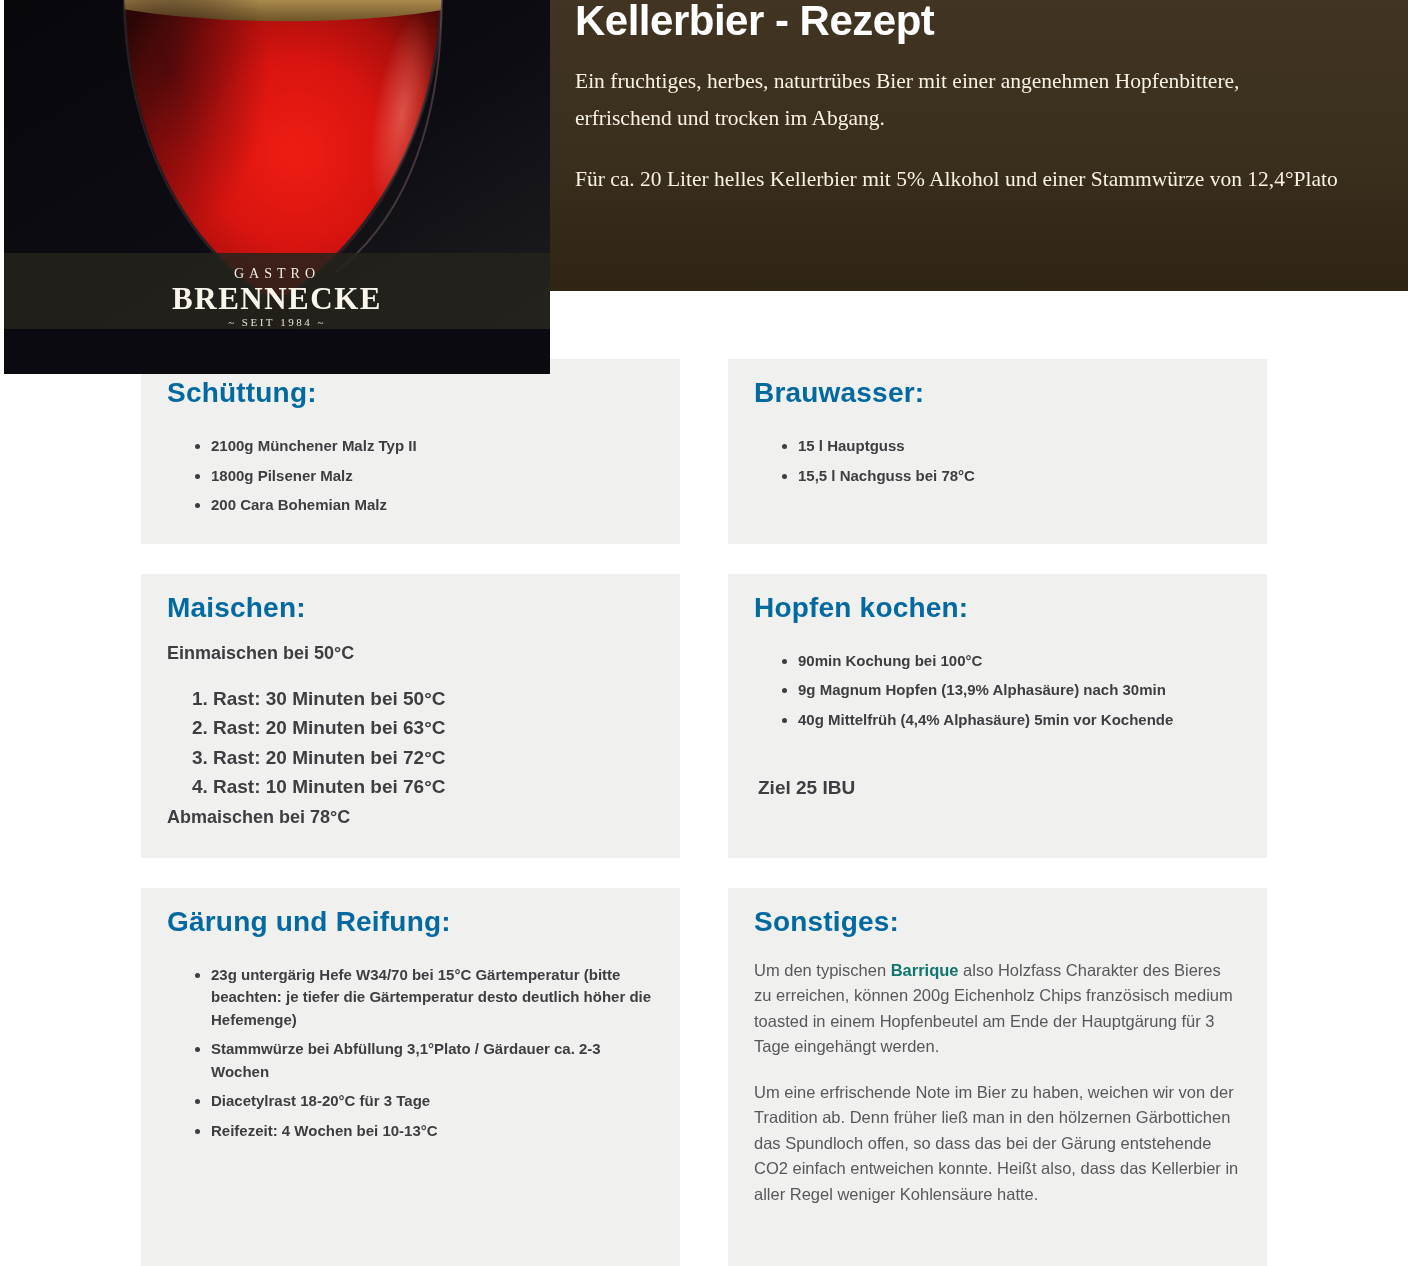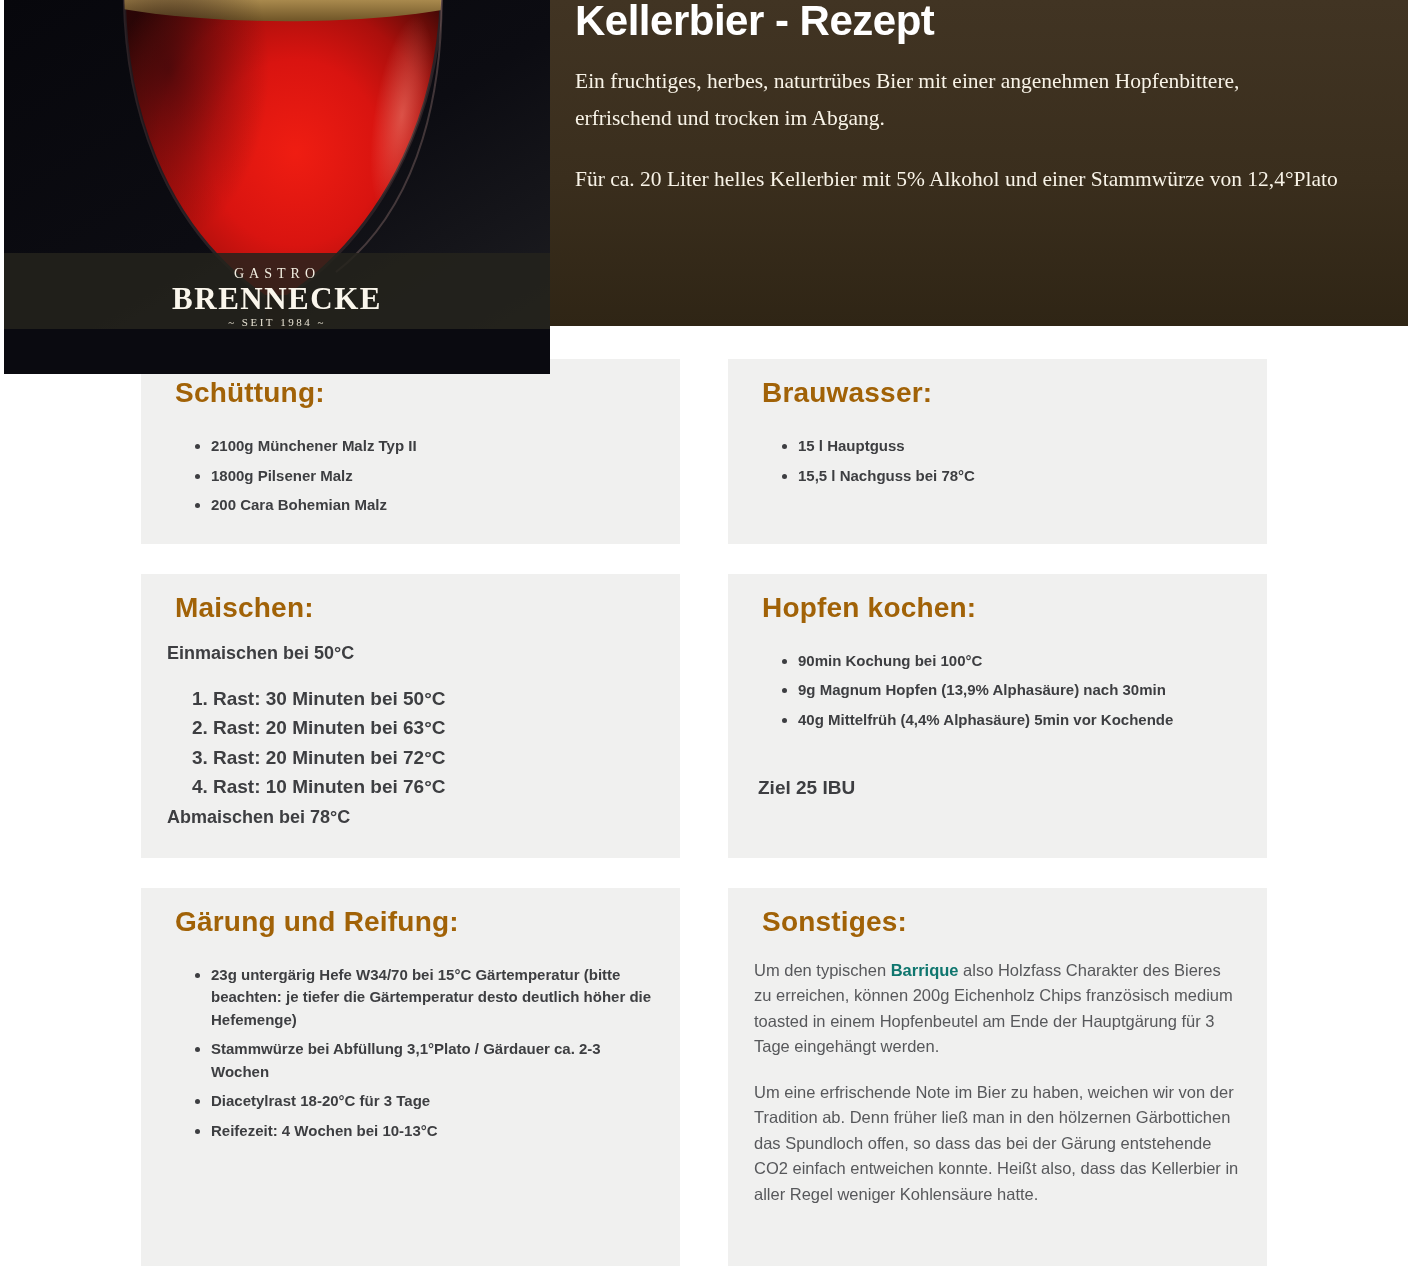--- a/index.html
+++ b/index.html
@@ -2,32 +2,32 @@
 <html lang="de"><head>
 <meta charset="utf-8">
 <style>
   html,body{margin:0;padding:0;background:#fff;}
   body{width:1408px;font-family:"Liberation Sans",sans-serif;-webkit-font-smoothing:antialiased;}
 
   
   .hero{display:flex;height:329px;background:#fff;padding-left:4px;}
   .hero-media{position:relative;width:546px;height:374px;flex:none;overflow:hidden;background:#0a0a10;}
   .hero-media svg{display:block;}
-  .hero-body{flex:1;height:326px;box-sizing:border-box;background:linear-gradient(180deg,#413423 0%,#3a2e1d 55%,#2f2515 100%);padding:0 14px 0 25px;overflow:hidden;}
+  .hero-body{flex:1;height:291px;box-sizing:border-box;background:linear-gradient(180deg,#413423 0%,#3a2e1d 55%,#2f2515 100%);padding:0 14px 0 25px;overflow:hidden;}
   .hero-title{margin:0 0 20px;font-size:42px;line-height:1.02;font-weight:700;letter-spacing:-0.5px;color:#ffffff;font-family:"Liberation Sans",sans-serif;}
   .hero-p{font-family:"Liberation Serif","DejaVu Serif",serif;font-size:21.5px;line-height:1.72;color:#f8f3e7;margin:0 0 24px;}
   .hero-p.first{max-width:745px;}
 
   
   .content{width:1126px;margin:30px auto 0;display:grid;grid-template-columns:1fr 1fr;column-gap:48px;row-gap:30px;}
   .box{background:#f0f0ef;padding:16px 26px 20px;box-sizing:border-box;}
   .r1{min-height:170px;}
   .r2{min-height:284px;}
   .r3{min-height:392px;}
-  .box h2{margin:2px 8px 0;font-size:28px;font-weight:700;color:#a16207;letter-spacing:0.2px;}
+  .box h2{margin:2px 0 0;font-size:28px;font-weight:700;color:#0369a1;letter-spacing:0.2px;}
 
   ul.bold-list{margin:26px 0 0;padding-left:44px;}
   ul.bold-list li{font-size:15px;font-weight:700;color:#3d3e41;line-height:1.5;margin-bottom:7px;}
 
   .intro{margin:19px 0 0;font-size:18px;font-weight:700;color:#3d3e41;}
   ol.steps{margin:21px 0 0;padding-left:46px;}
   ol.steps li{font-size:19px;font-weight:700;color:#3d3e41;line-height:1.5;margin-bottom:1px;}
   .outro{margin:2px 0 0;font-size:18px;font-weight:700;color:#3d3e41;line-height:1.5;}
   .target{margin:46px 4px 0;font-size:19px;font-weight:700;color:#3d3e41;}
 

